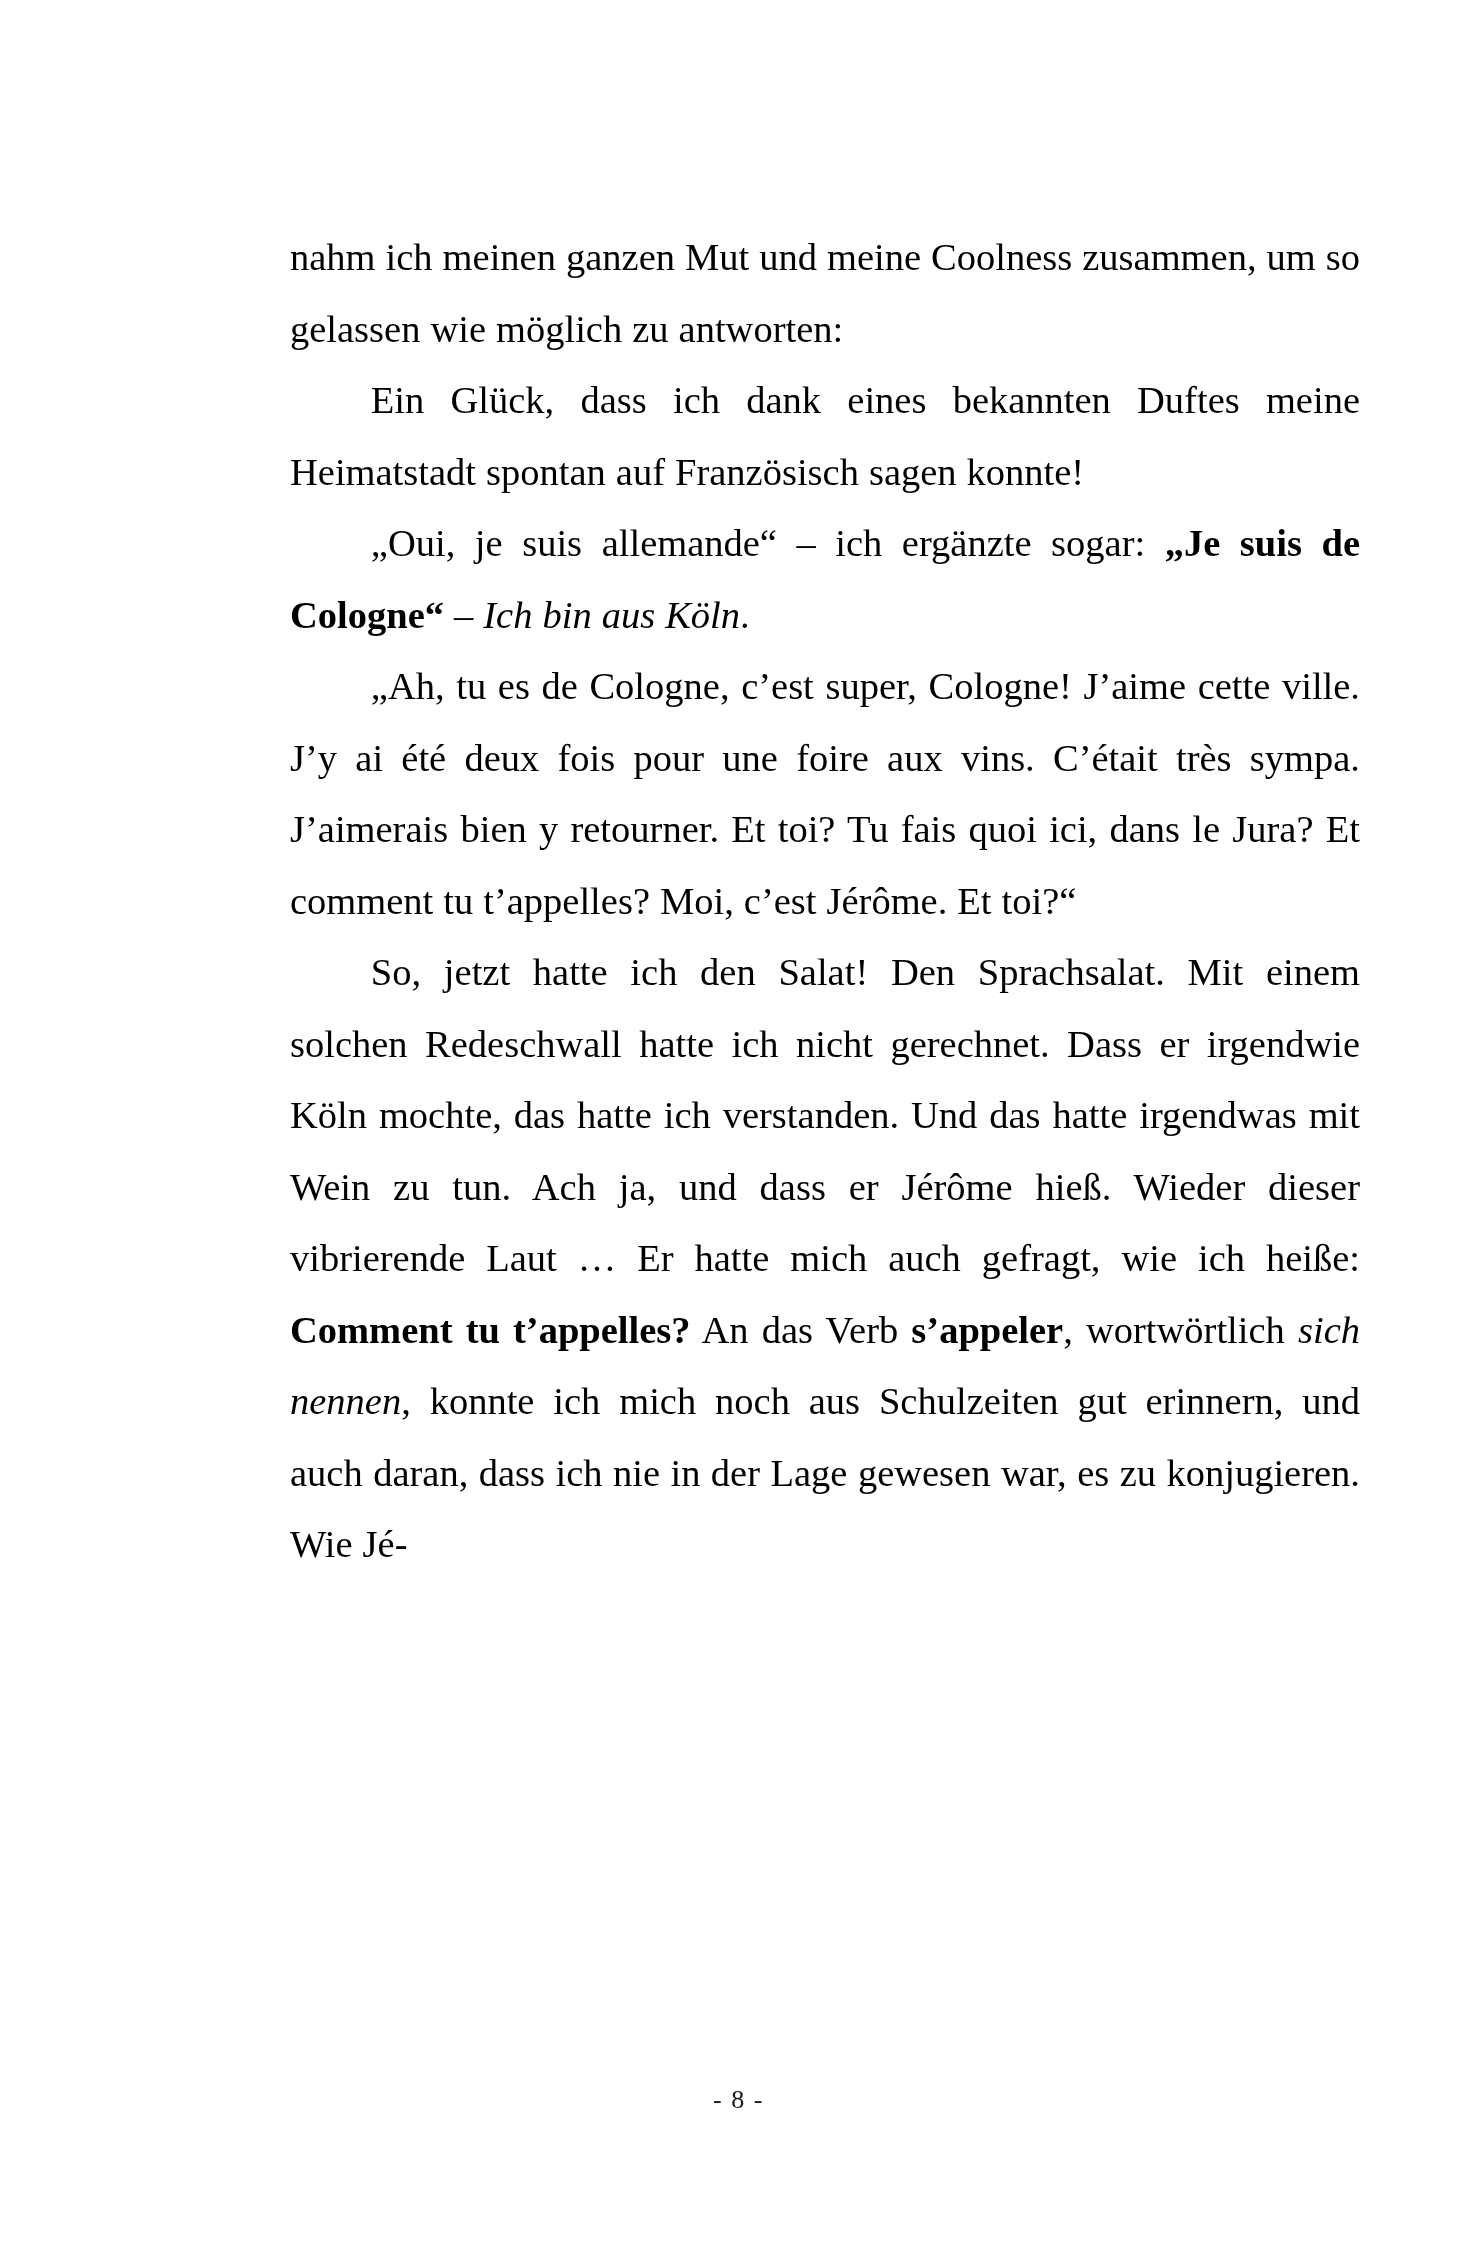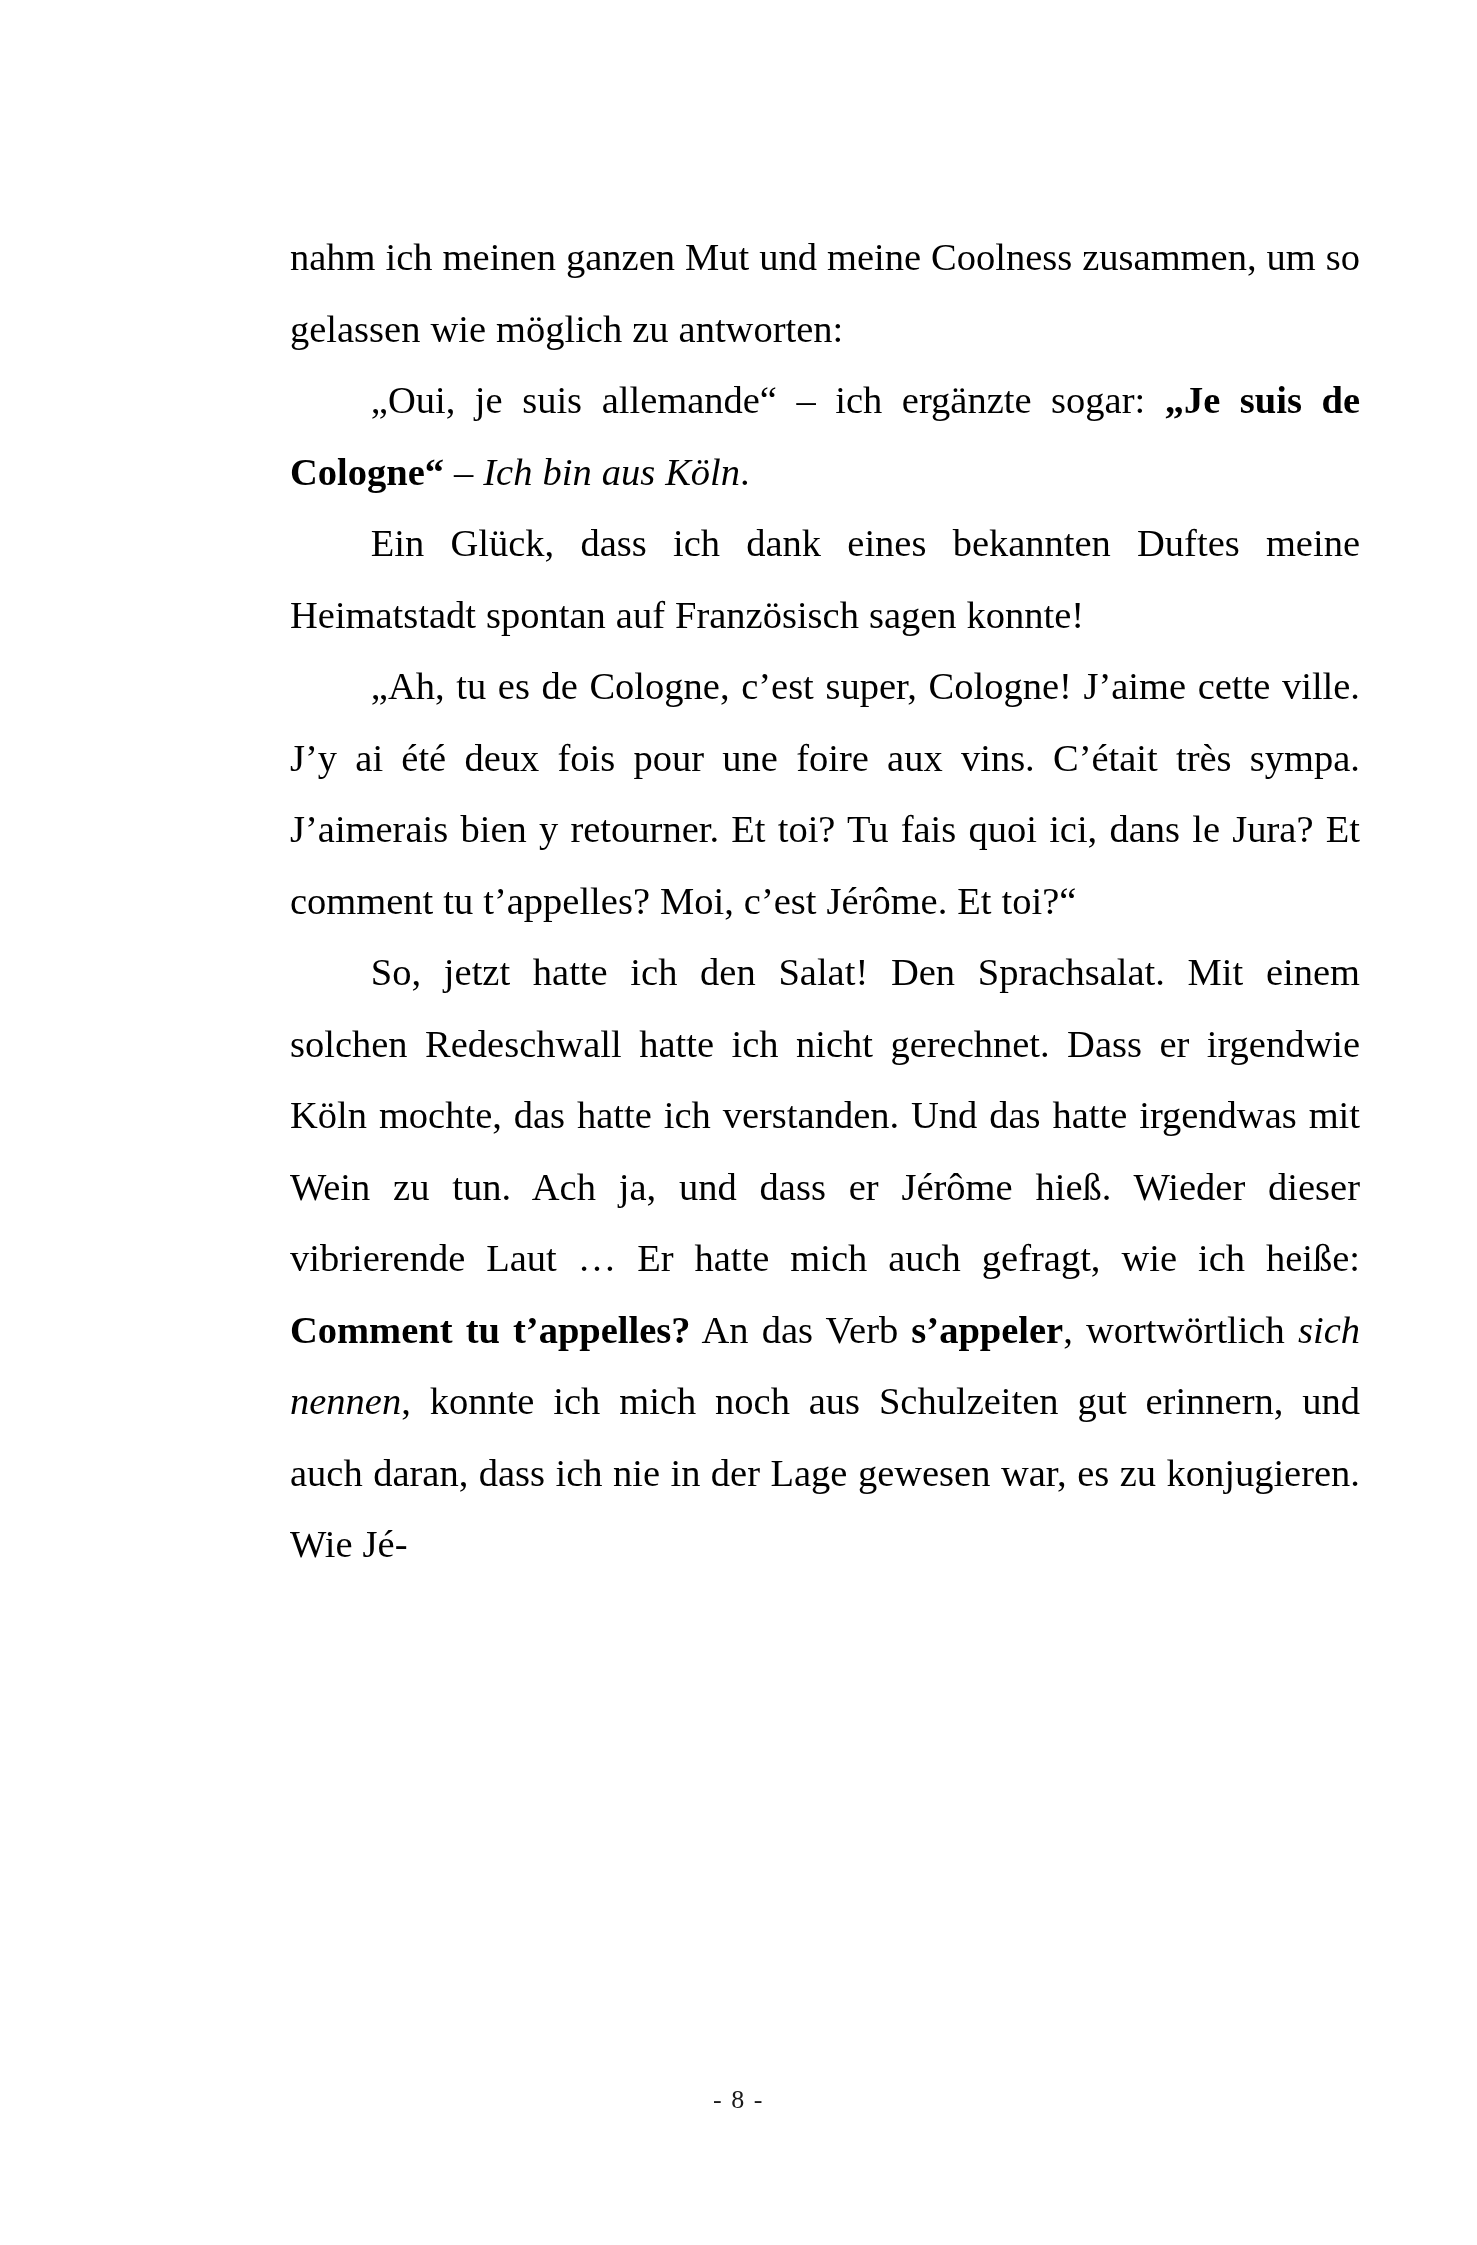--- a/index.html
+++ b/index.html
@@ -66,21 +66,21 @@
     color: #1a1a1a;
   }
 </style>
 </head>
 <body>
 
 <div class="page">
 
   <div class="text-block">
       <p class="para"><span>nahm ich meinen ganzen Mut und meine Coolness zusammen, um so gelassen wie möglich zu antworten:</span></p>
+      <p class="para"><span>Ein Glück, dass ich dank eines bekannten Duftes meine Heimatstadt spontan auf Französisch sagen konnte!</span></p>
       <p class="para"><span>„Oui, je suis allemande“ – ich ergänzte sogar: </span><b>„Je suis de Cologne“</b><span> – </span><i>Ich bin aus Köln</i><span>.</span></p>
-      <p class="para"><span>Ein Glück, dass ich dank eines bekannten Duftes meine Heimatstadt spontan auf Französisch sagen konnte!</span></p>
       <p class="para"><span>„Ah, tu es de Cologne, c’est super, Cologne! J’aime cette ville. J’y ai été deux fois pour une foire aux vins. C’était très sympa. J’aimerais bien y retourner. Et toi? Tu fais quoi ici, dans le Jura? Et comment tu t’appelles? Moi, c’est Jérôme. Et toi?“</span></p>
       <p class="para"><span>So, jetzt hatte ich den Salat! Den Sprachsalat. Mit einem solchen Redeschwall hatte ich nicht gerechnet. Dass er irgendwie Köln mochte, das hatte ich verstanden. Und das hatte irgendwas mit Wein zu tun. Ach ja, und dass er Jérôme hieß. Wieder dieser vibrierende Laut … Er hatte mich auch gefragt, wie ich heiße: </span><b>Comment tu t’appelles?</b><span> An das Verb </span><b>s’appeler</b><span>, wortwörtlich </span><i>sich nennen</i><span>, konnte ich mich noch aus Schulzeiten gut erinnern, und auch daran, dass ich nie in der Lage gewesen war, es zu konjugieren. Wie Jé-</span></p>
     </div>
 
   <div class="folio">- 8 -</div>
 
 </div>
 
 </body></html>

